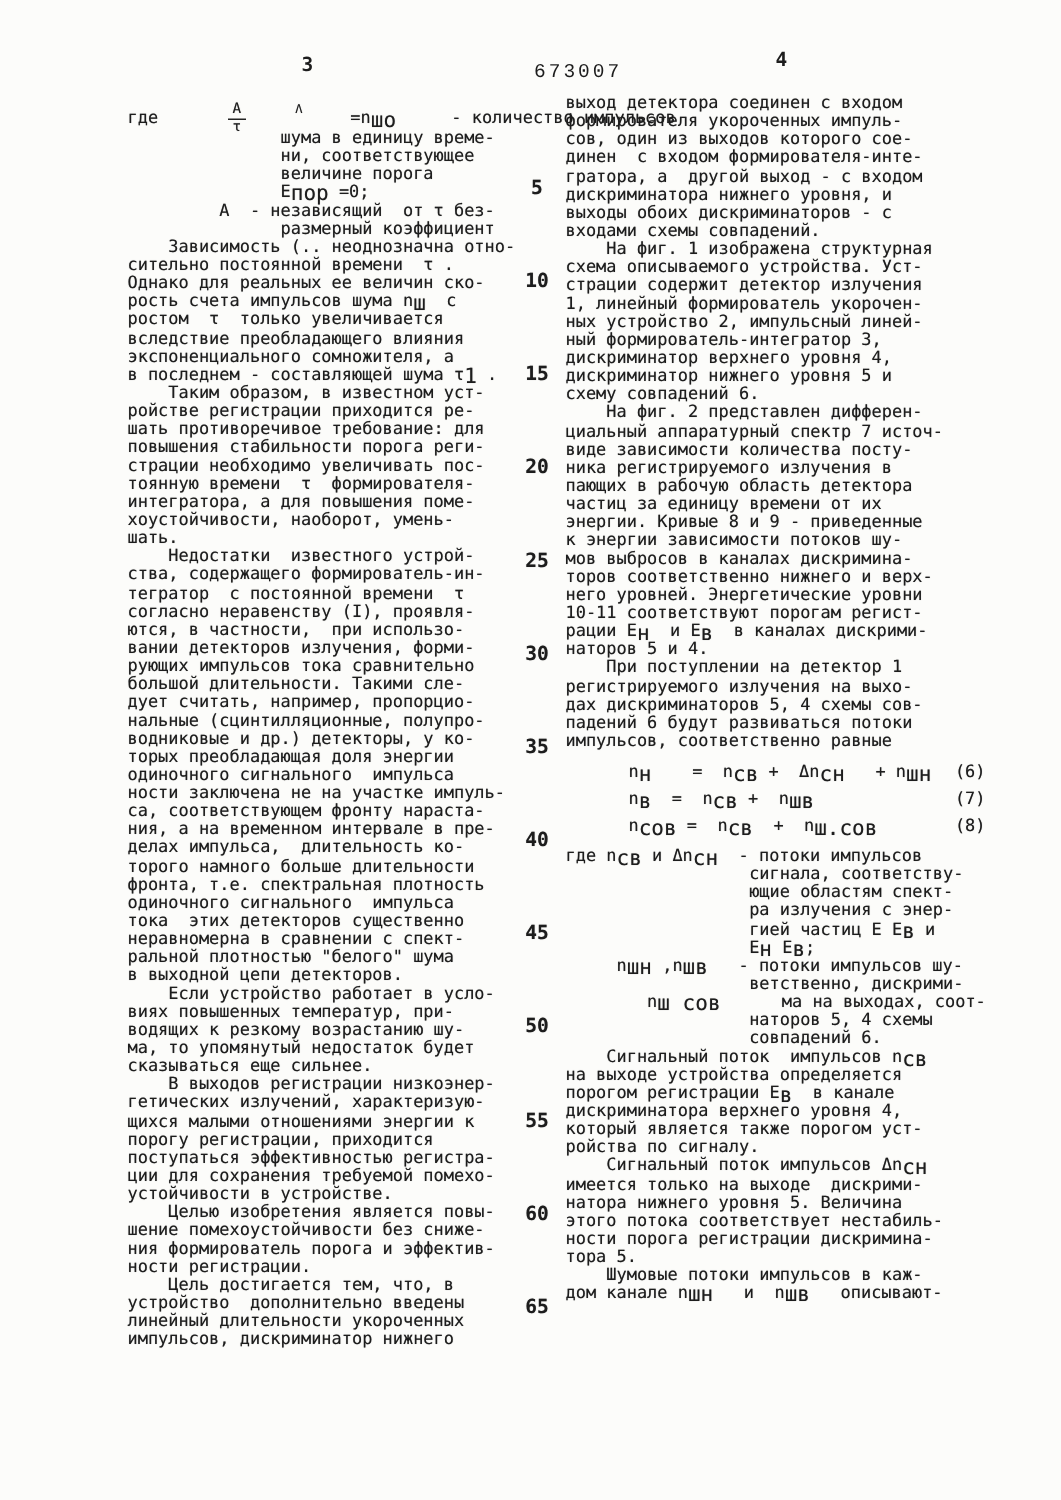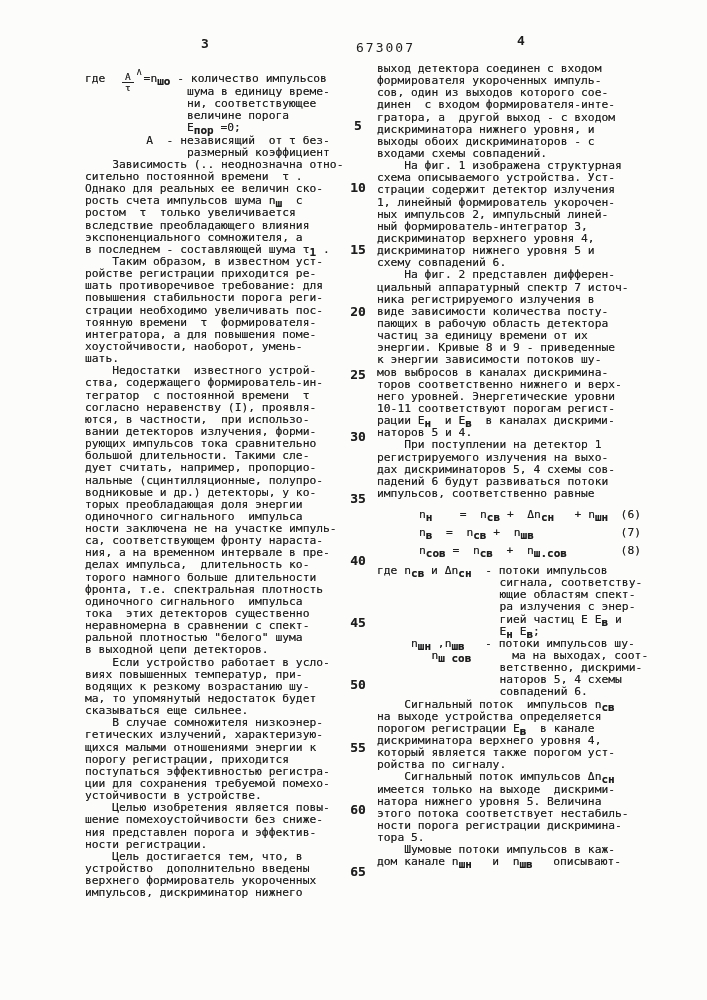--- a/index.html
+++ b/index.html
@@ -3,38 +3,38 @@
 <meta charset="utf-8">
 <style>
   html,body{margin:0;padding:0;background:#e8e8e6;}
   .page{
     position:relative;width:707px;height:1000px;margin:0 auto;
     background:#fcfcfa;color:#1d1d1d;overflow:hidden;
     font-family:"DejaVu Sans Mono","Liberation Mono",monospace;
   }
   .hdr{position:absolute;font-size:13px;}
   .hdr-left{left:201px;top:36px;font-weight:700;}
-  .hdr-center{left:356px;top:40px;letter-spacing:2px;}
+  .hdr-center{left:356px;top:40px;letter-spacing:2px;font-family:Liberation Mono, monospace;}
   .hdr-right{left:517px;top:33px;font-weight:700;}
   .col{position:absolute;}
   .col-left{left:85px;top:72px;width:266px;}
   .col-right{left:377px;top:63px;width:286px;}
   .line{
     white-space:pre;font-size:11.3px;line-height:12.15px;height:12.15px;
     text-shadow:0 0 .5px rgba(25,25,25,.55);
   }
-  sub{font-size:11px;vertical-align:-2.6px;line-height:0;font-weight:bold;}
-  .formula-line{height:14px;line-height:14px;display:flex;}
+  sub{font-size:14px;vertical-align:-2.6px;line-height:0;}
+  .formula-line{height:14px;line-height:14px;display:flex;align-items:center;gap:30px;}
   .frac{
     display:inline-flex;flex-direction:column;align-items:center;
     font-size:9.5px;line-height:1.1;margin:0 3px;position:relative;top:0;
   }
   .frac .fnum{border-bottom:1px solid #222;padding:0 3px;}
   .fsup{font-size:8px;position:relative;top:-6px;margin-right:2px;}
-  .eq-block{margin:5px 16px 6px 0;}
+  .eq-block{margin:5px 0 6px 0;}
   .eq-row{
     display:flex;justify-content:space-between;align-items:flex-end;
     padding:2.5px 6px 2.5px 42px;font-size:11.3px;
     text-shadow:0 0 .5px rgba(25,25,25,.55);white-space:pre;
   }
   .gutter{
     position:absolute;left:344px;top:119px;width:28px;height:760px;
     display:flex;flex-direction:column;justify-content:space-between;
     text-align:center;font-weight:700;font-size:13px;
   }
@@ -117,62 +117,62 @@
         <div class="line">одиночного сигнального  импульса</div>
         <div class="line">тока  этих детекторов существенно</div>
         <div class="line">неравномерна в сравнении с спект-</div>
         <div class="line">ральной плотностью "белого" шума</div>
         <div class="line">в выходной цепи детекторов.</div>
         <div class="line">    Если устройство работает в усло-</div>
         <div class="line">виях повышенных температур, при-</div>
         <div class="line">водящих к резкому возрастанию шу-</div>
         <div class="line">ма, то упомянутый недостаток будет</div>
         <div class="line">сказываться еще сильнее.</div>
-        <div class="line">    В случае сомножителя низкоэнер-</div>
+        <div class="line">    В выходов регистрации низкоэнер-</div>
         <div class="line">гетических излучений, характеризую-</div>
         <div class="line">щихся малыми отношениями энергии к</div>
         <div class="line">порогу регистрации, приходится</div>
         <div class="line">поступаться эффективностью регистра-</div>
         <div class="line">ции для сохранения требуемой помехо-</div>
         <div class="line">устойчивости в устройстве.</div>
         <div class="line">    Целью изобретения является повы-</div>
         <div class="line">шение помехоустойчивости без сниже-</div>
-        <div class="line">ния представлен порога и эффектив-</div>
+        <div class="line">ния формирователь порога и эффектив-</div>
         <div class="line">ности регистрации.</div>
         <div class="line">    Цель достигается тем, что, в</div>
         <div class="line">устройство  дополнительно введены</div>
-        <div class="line">верхнего формирователь укороченных</div>
+        <div class="line">линейный длительности укороченных</div>
         <div class="line">импульсов, дискриминатор нижнего</div>
       </div>
   </div>
 
   <div class="col col-right">
     <div>
 
         <div class="line">выход детектора соединен с входом</div>
         <div class="line">формирователя укороченных импуль-</div>
         <div class="line">сов, один из выходов которого сое-</div>
         <div class="line">динен  с входом формирователя-инте-</div>
         <div class="line">гратора, а  другой выход - с входом</div>
         <div class="line">дискриминатора нижнего уровня, и</div>
         <div class="line">выходы обоих дискриминаторов - с</div>
         <div class="line">входами схемы совпадений.</div>
         <div class="line">    На фиг. 1 изображена структурная</div>
         <div class="line">схема описываемого устройства. Уст-</div>
         <div class="line">страции содержит детектор излучения</div>
         <div class="line">1, линейный формирователь укорочен-</div>
-        <div class="line">ных импульсов 2, импульсный линей-</div>
+        <div class="line">ных устройство 2, импульсный линей-</div>
         <div class="line">ный формирователь-интегратор 3,</div>
         <div class="line">дискриминатор верхнего уровня 4,</div>
         <div class="line">дискриминатор нижнего уровня 5 и</div>
         <div class="line">схему совпадений 6.</div>
         <div class="line">    На фиг. 2 представлен дифферен-</div>
         <div class="line">циальный аппаратурный спектр 7 источ-</div>
+        <div class="line">виде зависимости количества посту-</div>
         <div class="line">ника регистрируемого излучения в</div>
-        <div class="line">виде зависимости количества посту-</div>
         <div class="line">пающих в рабочую область детектора</div>
         <div class="line">частиц за единицу времени от их</div>
         <div class="line">энергии. Кривые 8 и 9 - приведенные</div>
         <div class="line">к энергии зависимости потоков шу-</div>
         <div class="line">мов выбросов в каналах дискримина-</div>
         <div class="line">торов соответственно нижнего и верх-</div>
         <div class="line">него уровней. Энергетические уровни</div>
         <div class="line">10-11 соответствуют порогам регист-</div>
         <div class="line">рации Е<sub>н</sub>  и Е<sub>в</sub>  в каналах дискрими-</div>
         <div class="line">наторов 5 и 4.</div>
@@ -201,22 +201,22 @@
       </div>
     <div>
 
     <div class="line">где n<sub>св</sub> и Δn<sub>сн</sub>  - потоки импульсов</div>
         <div class="line">                  сигнала, соответству-</div>
         <div class="line">                  ющие областям спект-</div>
         <div class="line">                  ра излучения с энер-</div>
         <div class="line">                  гией частиц Е Е<sub>в</sub> и</div>
         <div class="line">                  Е<sub>н</sub> Е<sub>в</sub>;</div>
         <div class="line">     n<sub>шн</sub> ,n<sub>шв</sub>   - потоки импульсов шу-</div>
+        <div class="line">                  ветственно, дискрими-</div>
         <div class="line">        n<sub>ш сов</sub>      ма на выходах, соот-</div>
-        <div class="line">                  ветственно, дискрими-</div>
         <div class="line">                  наторов 5, 4 схемы</div>
         <div class="line">                  совпадений 6.</div>
         <div class="line">    Сигнальный поток  импульсов n<sub>св</sub></div>
         <div class="line">на выходе устройства определяется</div>
         <div class="line">порогом регистрации Е<sub>в</sub>  в канале</div>
         <div class="line">дискриминатора верхнего уровня 4,</div>
         <div class="line">который является также порогом уст-</div>
         <div class="line">ройства по сигналу.</div>
         <div class="line">    Сигнальный поток импульсов Δn<sub>сн</sub></div>
         <div class="line">имеется только на выходе  дискрими-</div>

